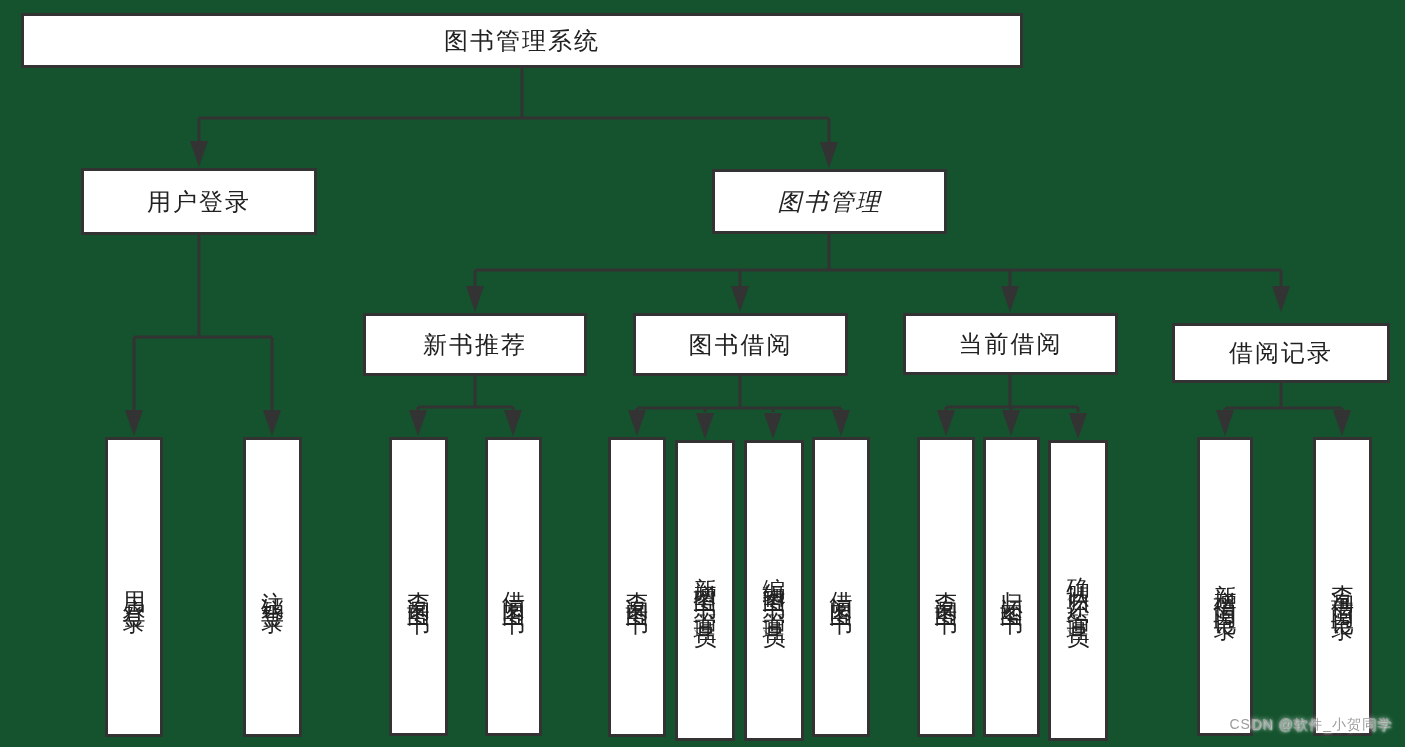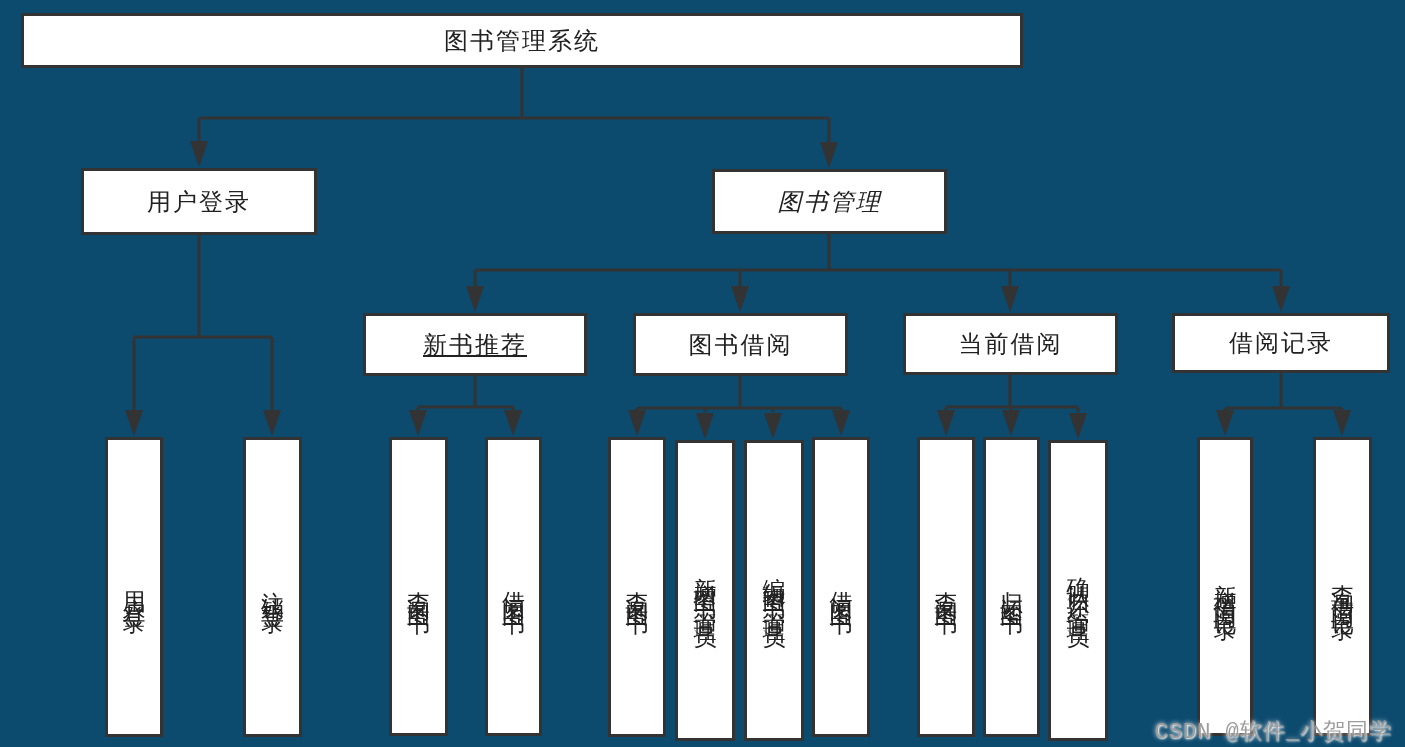--- a/index.html
+++ b/index.html
@@ -5,21 +5,21 @@
   html, body {
     margin: 0;
     padding: 0;
     background: #ffffff;
     font-family: "Liberation Sans", "DejaVu Sans", sans-serif;
   }
   #stage {
     position: relative;
     width: 1405px;
     height: 747px;
-    background: #0c4a6e;
+    background: #14532d;
     overflow: hidden;
   }
   #connectors {
     position: absolute;
     left: 0; top: 0;
     width: 1405px;
     height: 747px;
   }
   .node {
     position: absolute;
@@ -42,47 +42,46 @@
   .leaf .v-label {
     font-size: 23px;
     letter-spacing: 7px;
     line-height: 1;
     white-space: nowrap;
   }
   
   .n-root            { left: 21px;   top: 13px;  width: 1002px; height: 55px; }
   .n-user-login      { left: 81px;   top: 168px; width: 236px;  height: 67px; }
   .n-book-mgmt       { left: 712px;  top: 169px; width: 235px;  height: 65px; font-style: italic; }
-  .n-new-rec         { left: 363px;  top: 313px; width: 224px;  height: 63px; text-decoration: underline; }
+  .n-new-rec         { left: 363px;  top: 313px; width: 224px;  height: 63px; }
   .n-book-borrow     { left: 633px;  top: 313px; width: 215px;  height: 63px; }
   .n-current-borrow  { left: 903px;  top: 313px; width: 215px;  height: 62px; justify-content: center; }
-  .n-borrow-record   { left: 1172px; top: 313px; width: 218px;  height: 60px; }
+  .n-borrow-record   { left: 1172px; top: 323px; width: 218px;  height: 60px; }
   .n-leaf-login      { left: 105px;  top: 437px; width: 58px;   height: 300px; }
   .n-leaf-logout     { left: 243px;  top: 437px; width: 59px;   height: 300px; }
   .n-leaf-nb-query   { left: 389px;  top: 437px; width: 59px;   height: 299px; }
   .n-leaf-nb-borrow  { left: 485px;  top: 437px; width: 57px;   height: 299px; }
   .n-leaf-bb-query   { left: 608px;  top: 437px; width: 58px;   height: 300px; }
   .n-leaf-bb-add     { left: 675px;  top: 440px; width: 60px;   height: 301px; }
   .n-leaf-bb-edit    { left: 744px;  top: 440px; width: 60px;   height: 301px; }
   .n-leaf-bb-borrow  { left: 812px;  top: 437px; width: 58px;   height: 300px; }
   .n-leaf-cb-query   { left: 917px;  top: 437px; width: 58px;   height: 300px; }
   .n-leaf-cb-return  { left: 983px;  top: 437px; width: 57px;   height: 300px; }
   .n-leaf-cb-confirm { left: 1048px; top: 440px; width: 60px;   height: 301px; }
   .n-leaf-br-add     { left: 1197px; top: 437px; width: 56px;   height: 299px; }
   .n-leaf-br-query   { left: 1313px; top: 437px; width: 59px;   height: 299px; }
   .watermark {
     position: absolute;
     right: 13px;
     top: 716px;
-    font-size: 22px;
+    font-size: 14px;
     color: #9c9c9c;
     letter-spacing: 1px;
     white-space: nowrap;
     text-shadow: 0 0 5px #ffffff, 1px 1px 2px #ffffff;
-    font-family: Liberation Mono, monospace;
   }
 </style>
 </head>
 <body>
 
 <div id="stage">
 
   <svg id="connectors" viewBox="0 0 1405 747" xmlns="http://www.w3.org/2000/svg">
 
     <g stroke="#333333" stroke-width="3" fill="none">

